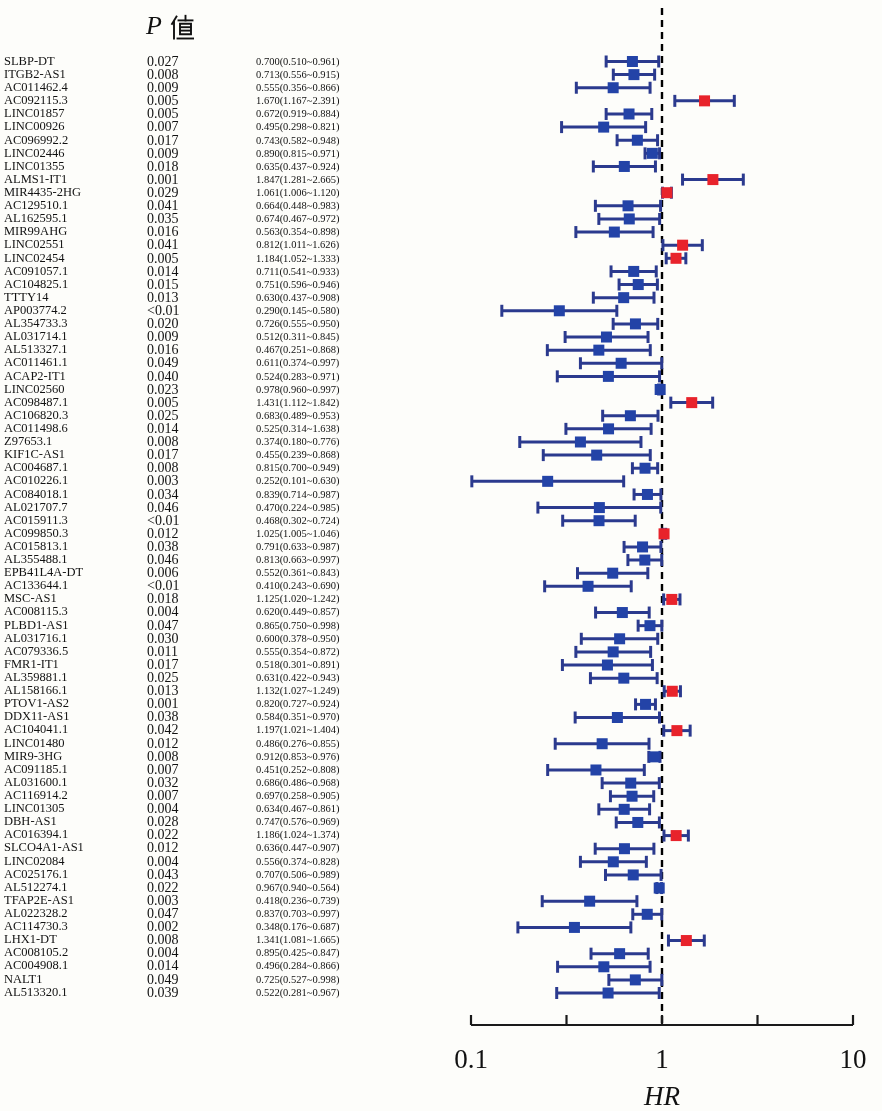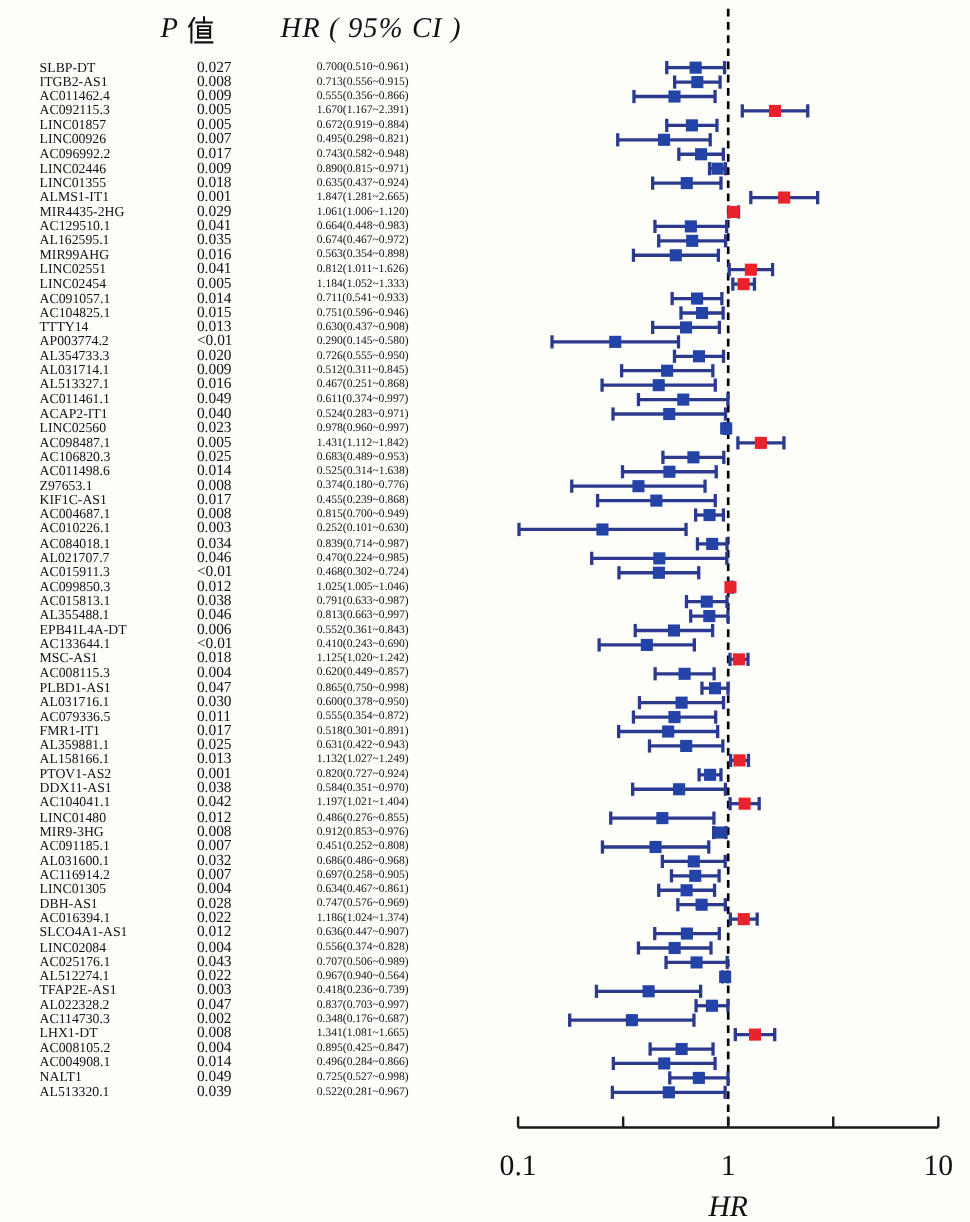--- a/index.html
+++ b/index.html
@@ -14,24 +14,24 @@
   .hdr{
     position:absolute;top:11px;
     font-size:26px;
     white-space:nowrap;
     display:flex;align-items:flex-start;
   }
   .hdr-p{left:146px;}
   .hdr-hr{left:255px;font-style:italic;letter-spacing:1px;}
   .hdr .it{font-style:italic;margin-right:7px;}
   .cjk-glyph{margin-top:3px;}
-  .col{position:absolute;top:54.9px;margin-left:32px;}
+  .col{position:absolute;top:54.9px;}
   .col-gene{left:4px;font-size:12.5px;}
   .col-p{left:147px;font-size:14px;}
-  .col-ci{left:256px;font-size:10.5px;}
+  .col-ci{left:256px;font-size:10.5px;text-align:center;}
   .row{height:13.12px;line-height:13.12px;white-space:nowrap;}
   #plot{position:absolute;left:0;top:0;}
 </style>
 </head>
 <body>
 
 <div class="fig">
 
   <div class="hdr hdr-p">
     <span class="it">P</span>
@@ -41,21 +41,20 @@
       <path d="M5,8 L5,24.5"></path>
       <path d="M16.5,1.8 L16.5,6.4"></path>
       <path d="M9.5,6.4 L23.5,6.4"></path>
       <path d="M11,9.8 L22,9.8 L22,20.2 L11,20.2 Z"></path>
       <path d="M11.9,13.2 L21.1,13.2"></path>
       <path d="M11.9,16.6 L21.1,16.6"></path>
       <path d="M8.5,24.5 L24.5,24.5"></path>
     </svg>
   </div>
 
-  <div class="hdr hdr-hr">HR ( 95% CI )</div>
 
   <div id="col-gene" class="col col-gene">
       <div class="row">SLBP-DT</div>
       <div class="row">ITGB2-AS1</div>
       <div class="row">AC011462.4</div>
       <div class="row">AC092115.3</div>
       <div class="row">LINC01857</div>
       <div class="row">LINC00926</div>
       <div class="row">AC096992.2</div>
       <div class="row">LINC02446</div>

